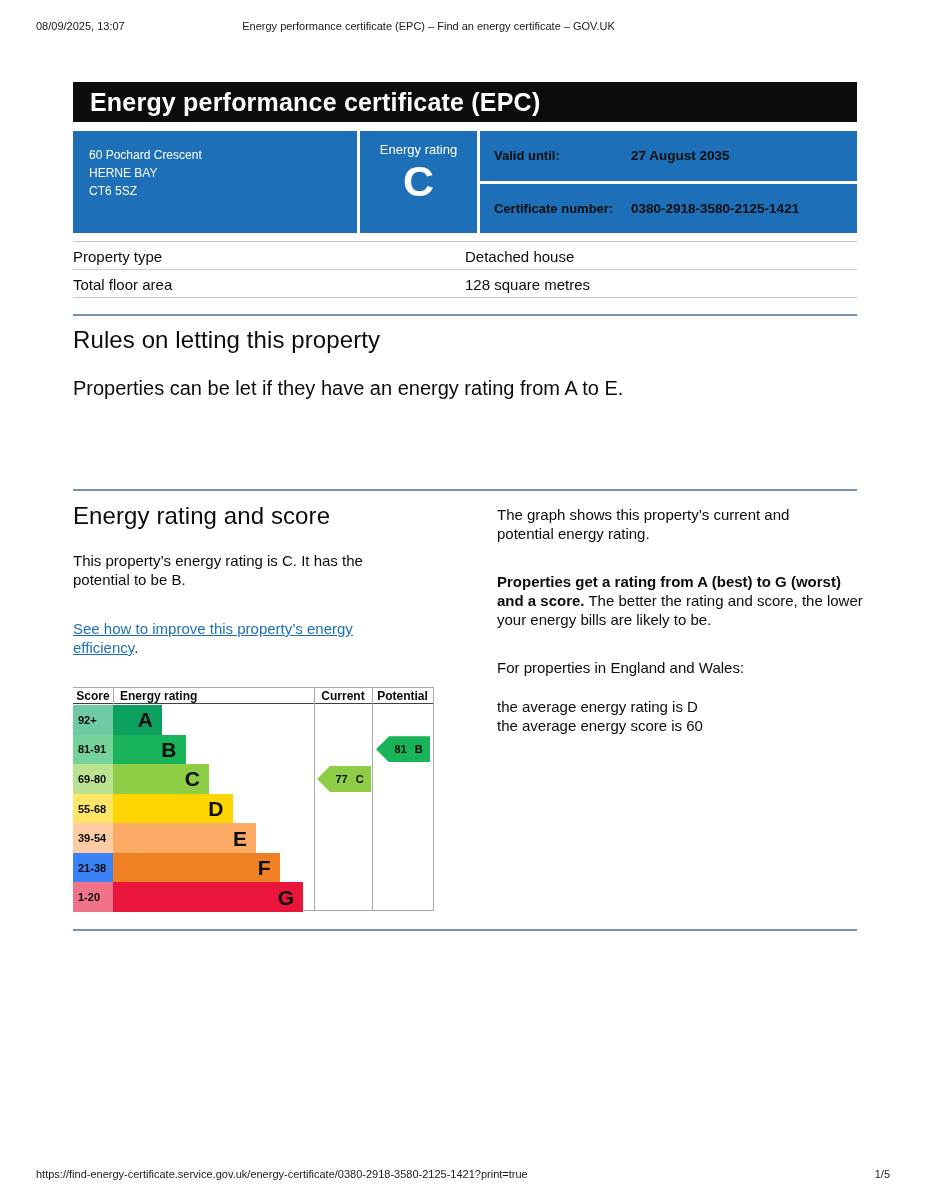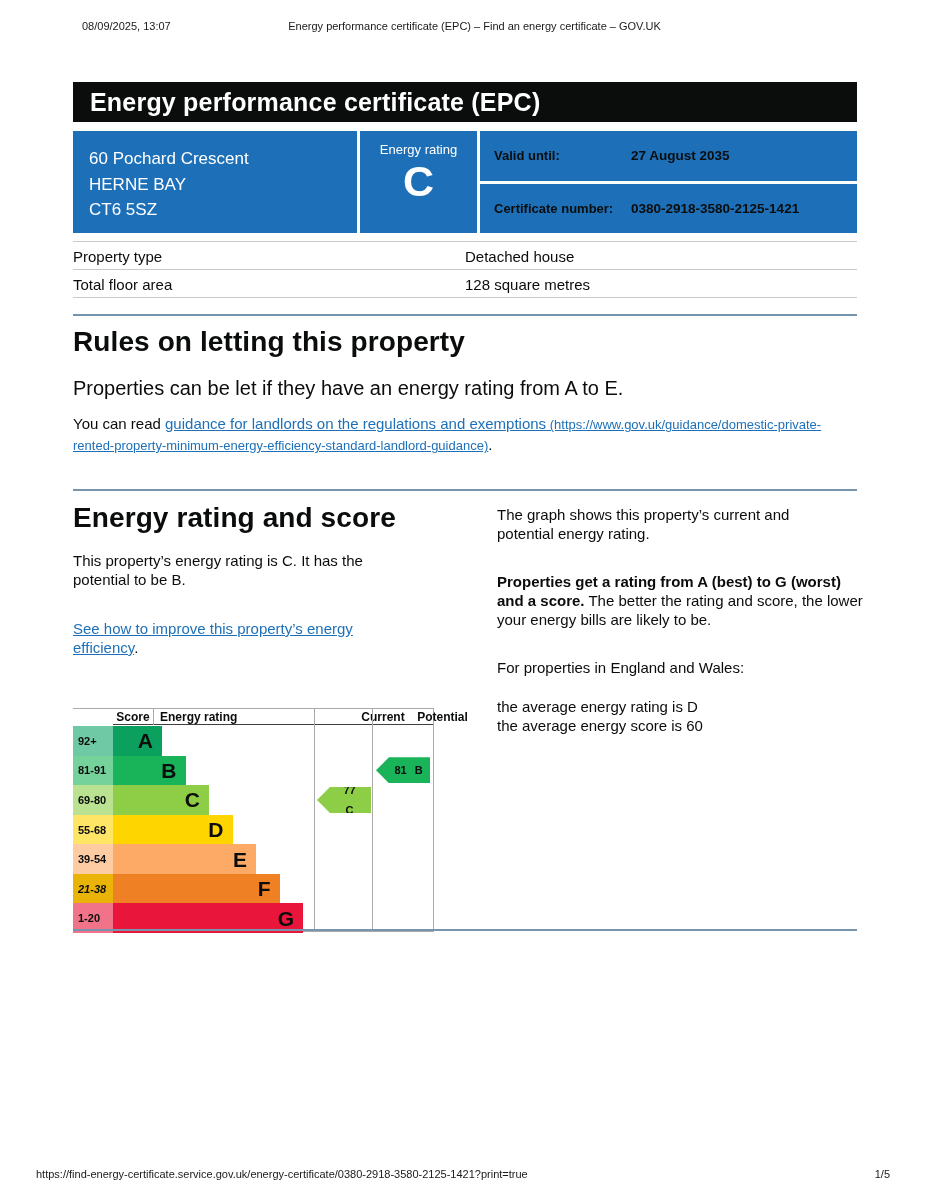--- a/index.html
+++ b/index.html
@@ -4,74 +4,74 @@
 <style>
   * { margin:0; padding:0; box-sizing:border-box; }
   html,body { background:#ffffff; }
   .page {
     position:relative; width:928px; height:1200px; background:#fff;
     font-family:"Liberation Sans", sans-serif; color:#0b0c0c; overflow:hidden;
   }
   .content { position:absolute; left:73px; width:784px; }
 
   
-  .print-header { position:absolute; top:20px; left:0; width:857px; height:14px; font-size:11px; color:#1a1a1a;margin-left:46px; }
+  .print-header { position:absolute; top:20px; left:0; width:857px; height:14px; font-size:11px; color:#1a1a1a; }
   .ph-date { position:absolute; left:36px; top:0; }
   .ph-title { position:absolute; left:0; right:0; top:0; text-align:center; }
   .print-footer { position:absolute; top:1168px; left:0; width:928px; height:14px; font-size:11px; color:#1a1a1a; }
   .pf-url { position:absolute; left:36px; top:0; }
   .pf-page { position:absolute; right:38px; top:0; }
 
   
   .banner { top:82px; height:40px; background:#0b0c0c; color:#fff; display:flex; align-items:center; }
   .banner h1 { font-size:25px; font-weight:bold; padding-left:17px; letter-spacing:.2px; }
 
   
   .summary { top:131px; height:102px; display:flex; gap:3px; }
   .summary .cell { background:#1d70b8; color:#fff; }
-  .cell-address { width:284px; padding:15px 16px; font-size:17px; line-height:1.5; }
+  .cell-address { width:284px; padding:15px 16px; font-size:12px; line-height:1.5; }
   .cell-rating { width:117px; display:flex; flex-direction:column; align-items:center; padding-top:11px; }
   .cell-rating .lbl { font-size:13px; }
   .cell-rating .big { font-size:43px; font-weight:bold; line-height:1.15; }
   .cell-right { flex:1; display:flex; flex-direction:column; gap:3px; }
   .cell-right .row { flex:1; background:#1d70b8; display:flex; align-items:center; font-size:13px; }
   .cell-right .row .lbl { width:151px; padding-left:14px;font-weight:bold; }
   .cell-right .row .val { font-weight:bold; font-size:13.5px; }
 
   
   .ptable { top:241px; }
   .ptable .prow { height:28px; border-top:1px solid #c9c9c9; position:relative; font-size:15px; }
   .ptable { border-bottom:1px solid #c9c9c9; }
   .prow .plabel { position:absolute; left:0; top:6px; }
   .prow .pvalue { position:absolute; left:392px; top:6px; }
 
   .divider { height:2px; background:#7695ac; }
   .div1 { top:314px; } .div2 { top:489px; } .div3 { top:929px; }
 
-  h2.section { font-size:28px; font-weight:bold; letter-spacing:.1px; }
+  h2.section { font-size:24px; font-weight:normal; letter-spacing:.1px; }
   .rules-heading { top:326px; }
   .rules-p1 { top:377px; font-size:20px; }
   .rules-p2 { top:414px; font-size:15px; line-height:20px; width:784px; }
   .link { color:#1d70b8; text-decoration:underline; cursor:pointer; }
   .link-url { font-size:13px; }
 
   .col-left  { position:absolute; left:73px;  width:400px; }
   .col-right { position:absolute; left:497px; width:372px; }
   .ers-heading { top:502px; }
   .ers-p1 { top:551px; width:330px; font-size:15px; line-height:19px; }
   .ers-link { top:619px; width:316px; font-size:15px; line-height:19px; }
   .r-p1 { top:505px; width:335px; font-size:15px; line-height:19px; }
   .r-p2 { top:572px; width:372px; font-size:15px; line-height:19px; }
   .r-p3 { top:659px; width:372px; font-size:15px; }
   .r-p4 { top:697px; width:372px; font-size:15px; line-height:19px; }
   .b { font-weight:bold; }
 
   
-  .chart { position:absolute; left:73px; top:708px; width:361px; height:224px;
-           border-top:1px solid #a9a9a9; border-right:1px solid #a9a9a9; border-bottom:1px solid #a9a9a9;padding-left:40px; }
+  .chart { position:absolute; left:73px; top:687px; width:361px; height:224px;
+           border-top:1px solid #a9a9a9; border-right:1px solid #a9a9a9; border-bottom:1px solid #a9a9a9; }
   .chart-header { position:relative; height:16px; border-bottom:1px solid #3f3f3f; font-size:12px; font-weight:bold; }
   .h-score { position:absolute; left:0; width:40px; text-align:center; top:1px; }
   .h-rating { position:absolute; left:47px; top:1px; }
   .h-current { position:absolute; left:241px; width:58px; text-align:center; top:1px; }
   .h-potential { position:absolute; left:299px; width:61px; text-align:center; top:1px; }
   .bands { position:absolute; left:0; top:17px; width:241px; height:207px; display:flex; flex-direction:column; }
   .band-row { flex:1; display:flex;text-align:center; }
   .band-score { width:40px; display:flex; align-items:center; padding-left:5px; font-size:11px; font-weight:bold; }
   .band-bar { display:flex; align-items:center; justify-content:flex-end; padding-right:9px; }
   .band-letter { font-size:21px; font-weight:bold; line-height:1; }
@@ -126,21 +126,20 @@
     <div class="prow">
       <span class="plabel">Total floor area</span>
       <span class="pvalue">128 square metres</span>
     </div>
   </div>
 
   <div class="content divider div1"></div>
 
   <h2 class="content section rules-heading">Rules on letting this property</h2>
   <p class="content rules-p1">Properties can be let if they have an energy rating from A to E.</p>
-  <p class="content rules-p2"><span>You can read </span><a class="link">guidance for landlords on the regulations and exemptions</a><a class="link link-url"> (https://www.gov.uk/guidance/domestic-private-rented-property-minimum-energy-efficiency-standard-landlord-guidance)</a><span>.</span></p>
 
   <div class="content divider div2"></div>
 
   <h2 class="col-left section ers-heading">Energy rating and score</h2>
   <p class="col-left ers-link"><a class="link">See how to improve this property’s energy efficiency</a><span>.</span></p>
   <p class="col-left ers-p1">This property’s energy rating is C. It has the potential to be B.</p>
 
   <p class="col-right r-p1">The graph shows this property’s current and potential energy rating.</p>
   <p class="col-right r-p2"><span class="b">Properties get a rating from A (best) to G (worst) and a score.</span><span> The better the rating and score, the lower your energy bills are likely to be.</span></p>
   <p class="col-right r-p3">For properties in England and Wales:</p>
@@ -179,35 +178,35 @@
             <span class="band-letter">D</span>
           </div>
         </div>
         <div class="band-row">
           <div class="band-score" style="background: rgb(253, 204, 163);">39-54</div>
           <div class="band-bar" style="background: rgb(252, 170, 101); width: 143px;">
             <span class="band-letter">E</span>
           </div>
         </div>
         <div class="band-row">
-          <div class="band-score" style="background: #eab308; font-style: italic;">21-38</div>
+          <div class="band-score" style="background: #3b82f6;">21-38</div>
           <div class="band-bar" style="background: rgb(239, 128, 35); width: 166.5px;">
             <span class="band-letter">F</span>
           </div>
         </div>
         <div class="band-row">
           <div class="band-score" style="background: rgb(241, 115, 138);">1-20</div>
           <div class="band-bar" style="background: rgb(233, 21, 59); width: 190px;">
             <span class="band-letter">G</span>
           </div>
         </div>
       </div>
     <span class="vline vl-current"></span>
     <span class="vline vl-potential"></span>
-    <div class="arrow" id="current-arrow" style="left: 244px; top: 77.9286px; background: rgb(141, 206, 70); flex-direction: column;">
+    <div class="arrow" id="current-arrow" style="left: 244px; top: 77.9286px; background: rgb(141, 206, 70);">
       <span id="current-score">77</span>
         <span id="current-letter">C</span>
     </div>
     <div class="arrow" id="potential-arrow" style="left: 303px; top: 48.3571px; background: rgb(25, 180, 89);">
       <span id="potential-score">81</span>
         <span id="potential-letter">B</span>
     </div>
   </div>
 
   <div class="content divider div3"></div>

